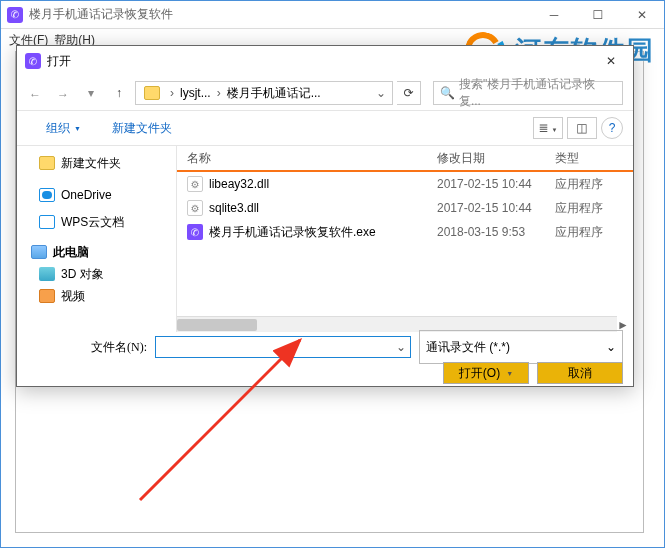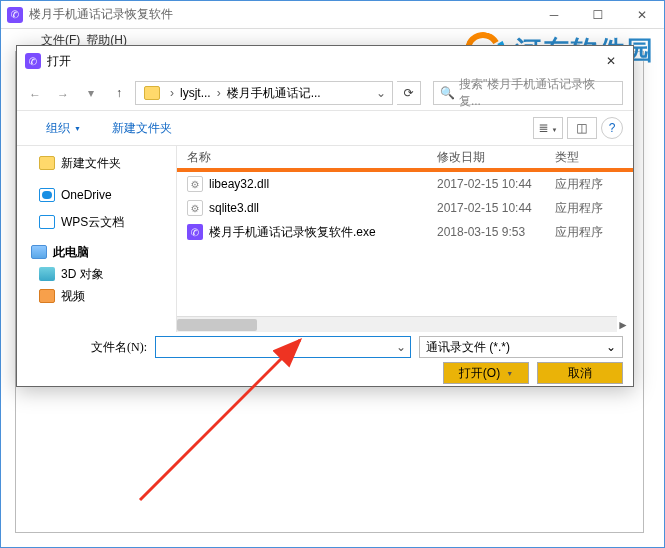--- a/index.html
+++ b/index.html
@@ -5,21 +5,21 @@
   * { box-sizing: border-box; margin: 0; padding: 0; font-family: "Microsoft YaHei", "Segoe UI", sans-serif; font-size: 12px; }
   body { width: 665px; height: 548px; background: #fff; position: relative; overflow: hidden; }
 
   
   .main-window { position: absolute; inset: 0; background: #fff; border: 1px solid #4a90d9; }
   .main-titlebar { height: 28px; background: #fff; border-bottom: 1px solid #ddd; display: flex; align-items: center; padding-left: 6px; }
   .main-titlebar .app-icon { width: 16px; height: 16px; background: #7b4dff; border-radius: 3px; margin-right: 6px; display:flex; align-items:center; justify-content:center; color:#fff; font-size:10px;}
   .main-titlebar .title { color: #666; }
   .main-controls { position: absolute; right: 0; top: 0; display: flex; }
   .main-controls .wbtn { width: 44px; height: 28px; display: flex; align-items: center; justify-content: center; color: #555; }
-  .main-menu { height: 22px; display:flex; align-items:center; padding-left:8px; gap:6px; color:#333;margin-left:32px;}
+  .main-menu { height: 22px; display:flex; align-items:center; padding-left:8px; gap:6px; color:#333;}
 
   
   .dialog { position: absolute; left: 16px; top: 45px; width: 618px; height: 342px; background: #fff; border: 1px solid #666; box-shadow: 0 4px 20px rgba(0,0,0,.25); }
   .dlg-titlebar { height: 30px; display:flex; align-items:center; padding-left:8px; border-bottom: none;}
   .dlg-titlebar .app-icon { width:16px; height:16px; background:#7b4dff; border-radius:3px; margin-right:6px; display:flex;align-items:center;justify-content:center;color:#fff;font-size:10px;}
   .dlg-titlebar .title { color:#000; }
   .dlg-close { position:absolute; right:0; top:0; width:44px; height:30px; display:flex; align-items:center; justify-content:center; color:#333;}
 
   
   .navrow { height: 34px; display:flex; align-items:center; padding: 0 10px 0 6px; gap:4px;}
@@ -49,21 +49,21 @@
   .ico.folder { background:#ffd96b; border:1px solid #d9b23a;}
   .ico.onedrive { background:#fff; border:1px solid #1a8fe3; position:relative;}
   .ico.onedrive::after{content:"";position:absolute;inset:2px;background:#1a8fe3;border-radius:6px;}
   .ico.wps { background:#fff; border:1px solid #1a8fe3;}
   .ico.pc { background:linear-gradient(#8ec7ff,#5aa7e8); border:1px solid #4a90d9;}
   .ico.d3 { background:linear-gradient(#6fcfe0,#3aa8c8);}
   .ico.video { background:#f7a04b; border:1px solid #d87b20;}
   .sb-item.pc { font-weight:600; padding-left:14px; margin-top:8px;}
 
   .filepane { flex:1; display:flex; flex-direction:column;}
-  .headers { height:26px; display:flex; align-items:center; border-bottom:4px solid #f97316; color:#555;}
+  .headers { height:26px; display:flex; align-items:center; border-bottom:2px solid #f97316; color:#555;}
   .headers .col-name { width:260px; padding-left:10px;}
   .headers .col-date { width:118px;}
   .headers .col-type { flex:1;}
   .filelist { flex:1; overflow:hidden; position:relative;}
   .file-row { height:24px; display:flex; align-items:center; }
   .file-row .ficon { width:16px; height:16px; margin:0 6px 0 10px; display:flex; align-items:center; justify-content:center; font-size:10px; color:#888; border:1px solid #ccc; border-radius:2px;}
   .file-row .ficon.exe { background:#7b4dff; color:#fff; border:none;}
   .file-row .fname { width:228px; color:#000;}
   .file-row .fdate { width:118px; color:#666;}
   .file-row .ftype { color:#666;}
@@ -71,21 +71,21 @@
   .hscroll .thumb{ position:absolute; left:0; top:2px; height:12px; width:80px; background:#c8c8c8; border-radius:2px;}
   .hscroll .larr,.hscroll .rarr{ position:absolute; top:0; width:16px; height:16px; display:flex;align-items:center;justify-content:center;color:#666;}
   .hscroll .larr{left:-2px;} .hscroll .rarr{right:-14px;}
 
   
   .bottom { position:absolute; left:0; right:0; bottom:0; height:54px; padding:2px 10px 0 10px;}
   .fn-row { display:flex; align-items:center; gap:8px; height:26px;}
   .fn-label { width:120px; text-align:right; color:#000;font-family:Liberation Serif, serif;}
   .fn-input { flex:1; height:22px; border:1px solid #1a84d6; padding:0 4px; display:flex; align-items:center; position:relative;}
   .fn-input .dd { position:absolute; right:4px; color:#555;}
-  .filter { width:204px; height:22px; border:1px solid #bbb; padding:4px 6px; display:flex; align-items:center; justify-content:space-between; color:#000;}
+  .filter { width:204px; height:22px; border:1px solid #bbb; padding:16px 6px; display:flex; align-items:center; justify-content:space-between; color:#000;}
   .btn-row { display:flex; justify-content:flex-end; gap:8px; margin-top:2px; height:24px;}
   .btn { width:86px; height:22px; border:1px solid #aaa; background:#eab308; display:flex; align-items:center; justify-content:center; color:#000;}
   .btn .drop{ font-size:7px; margin-left:6px; color:#555;}
 
   
   .watermark { position:absolute; right:10px; top:20px; height:60px; display:flex; align-items:center; pointer-events:none;}
   .wm-logo { width:48px; height:48px; position:relative; margin-right:2px;}
   .wm-logo .c1{ position:absolute; width:36px;height:36px; border:6px solid #ff8a00; border-radius:50%; left:0; top:6px; border-right-color:transparent; border-bottom-color:transparent; transform:rotate(15deg);}
   .wm-logo .c2{ position:absolute; width:36px;height:36px; border:6px solid #1aa3e8; border-radius:50%; left:4px; top:6px; border-left-color:transparent; border-top-color:transparent; transform:rotate(15deg);}
   .wm-text { font-family: "SimHei","Microsoft YaHei"; font-size:26px; letter-spacing:2px; color:#2a87c7; font-weight:600; text-shadow:0 0 1px #fff;}

